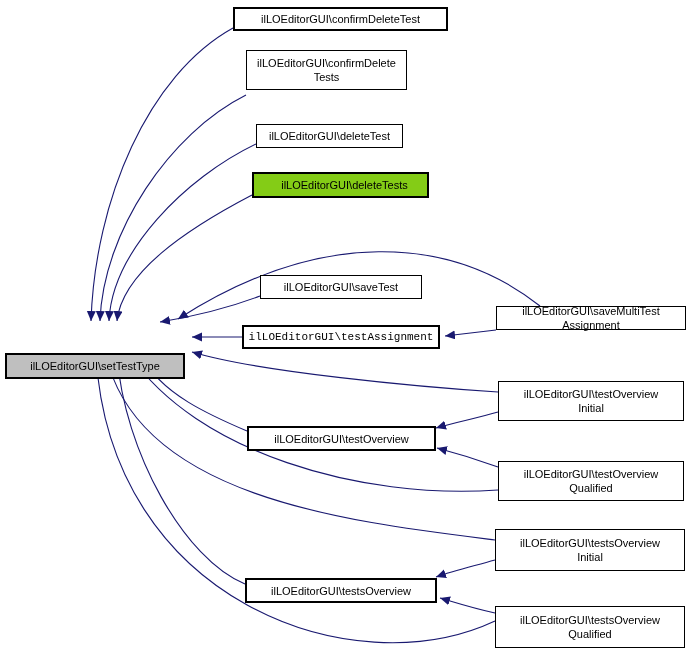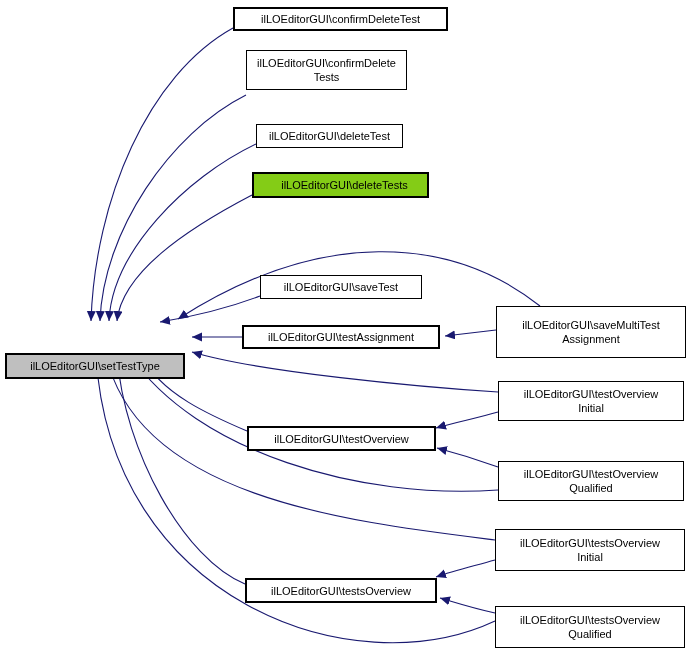--- a/index.html
+++ b/index.html
@@ -83,22 +83,22 @@
       </g>
   </svg>
 
   <div class="node hl" style="left: 5px; top: 325px; width: 180px; height: 26px; border-width: 2px; border-color: rgb(0, 0, 0); color: rgb(0, 0, 0); background: rgb(191, 191, 191); margin-top: 28px;"><span class="lbl">ilLOEditorGUI\setTestType</span></div>
   <div class="node" style="left: 233px; top: 7px; width: 215px; height: 24px; border-width: 2px; border-color: rgb(0, 0, 0); color: rgb(0, 0, 0); background: rgb(255, 255, 255);"><span class="lbl">ilLOEditorGUI\confirmDeleteTest</span></div>
   <div class="node" style="left: 246px; top: 50px; width: 161px; height: 40px; border-width: 1px; border-color: rgb(0, 0, 0); color: rgb(0, 0, 0); background: rgb(255, 255, 255);"><span class="lbl">ilLOEditorGUI\confirmDelete
 Tests</span></div>
   <div class="node" style="left: 256px; top: 124px; width: 147px; height: 24px; border-width: 1px; border-color: rgb(0, 0, 0); color: rgb(0, 0, 0); background: rgb(255, 255, 255);"><span class="lbl">ilLOEditorGUI\deleteTest</span></div>
   <div class="node" style="left: 252px; top: 172px; width: 177px; height: 26px; border-width: 2px; border-color: rgb(0, 0, 0); color: rgb(0, 0, 0); background: #84cc16; padding-left: 8px;"><span class="lbl">ilLOEditorGUI\deleteTests</span></div>
   <div class="node" style="left: 260px; top: 275px; width: 162px; height: 24px; border-width: 1px; border-color: rgb(0, 0, 0); color: rgb(0, 0, 0); background: rgb(255, 255, 255);"><span class="lbl">ilLOEditorGUI\saveTest</span></div>
-  <div class="node" style="left: 242px; top: 325px; width: 198px; height: 24px; border-width: 2px; border-color: rgb(0, 0, 0); color: rgb(0, 0, 0); background: rgb(255, 255, 255);"><span class="lbl">ilLOEditorGUI\testAssignment</span></div>
-  <div class="node" style="left: 496px; top: 306px; width: 190px; height: 52px; border-width: 1px; border-color: rgb(0, 0, 0); color: rgb(0, 0, 0); background: rgb(255, 255, 255);"><span class="lbl">ilLOEditorGUI\saveMultiTest
+  <div class="node" style="left: 242px; top: 325px; width: 198px; height: 24px; border-width: 2px; border-color: rgb(0, 0, 0); color: rgb(0, 0, 0); background: rgb(255, 255, 255); font-family: Liberation Mono, monospace;"><span class="lbl">ilLOEditorGUI\testAssignment</span></div>
+  <div class="node" style="left: 496px; top: 306px; width: 190px; height: 24px; border-width: 1px; border-color: rgb(0, 0, 0); color: rgb(0, 0, 0); background: rgb(255, 255, 255);"><span class="lbl">ilLOEditorGUI\saveMultiTest
 Assignment</span></div>
   <div class="node" style="left: 498px; top: 381px; width: 186px; height: 40px; border-width: 1px; border-color: rgb(0, 0, 0); color: rgb(0, 0, 0); background: rgb(255, 255, 255);"><span class="lbl">ilLOEditorGUI\testOverview
 Initial</span></div>
   <div class="node" style="left: 247px; top: 426px; width: 189px; height: 25px; border-width: 2px; border-color: rgb(0, 0, 0); color: rgb(0, 0, 0); background: rgb(255, 255, 255);"><span class="lbl">ilLOEditorGUI\testOverview</span></div>
   <div class="node" style="left: 498px; top: 461px; width: 186px; height: 40px; border-width: 1px; border-color: rgb(0, 0, 0); color: rgb(0, 0, 0); background: rgb(255, 255, 255);"><span class="lbl">ilLOEditorGUI\testOverview
 Qualified</span></div>
   <div class="node" style="left: 495px; top: 529px; width: 190px; height: 42px; border-width: 1px; border-color: rgb(0, 0, 0); color: rgb(0, 0, 0); background: rgb(255, 255, 255);"><span class="lbl">ilLOEditorGUI\testsOverview
 Initial</span></div>
   <div class="node" style="left: 245px; top: 578px; width: 192px; height: 25px; border-width: 2px; border-color: rgb(0, 0, 0); color: rgb(0, 0, 0); background: rgb(255, 255, 255);"><span class="lbl">ilLOEditorGUI\testsOverview</span></div>
   <div class="node" style="left: 495px; top: 606px; width: 190px; height: 42px; border-width: 1px; border-color: rgb(0, 0, 0); color: rgb(0, 0, 0); background: rgb(255, 255, 255);"><span class="lbl">ilLOEditorGUI\testsOverview

